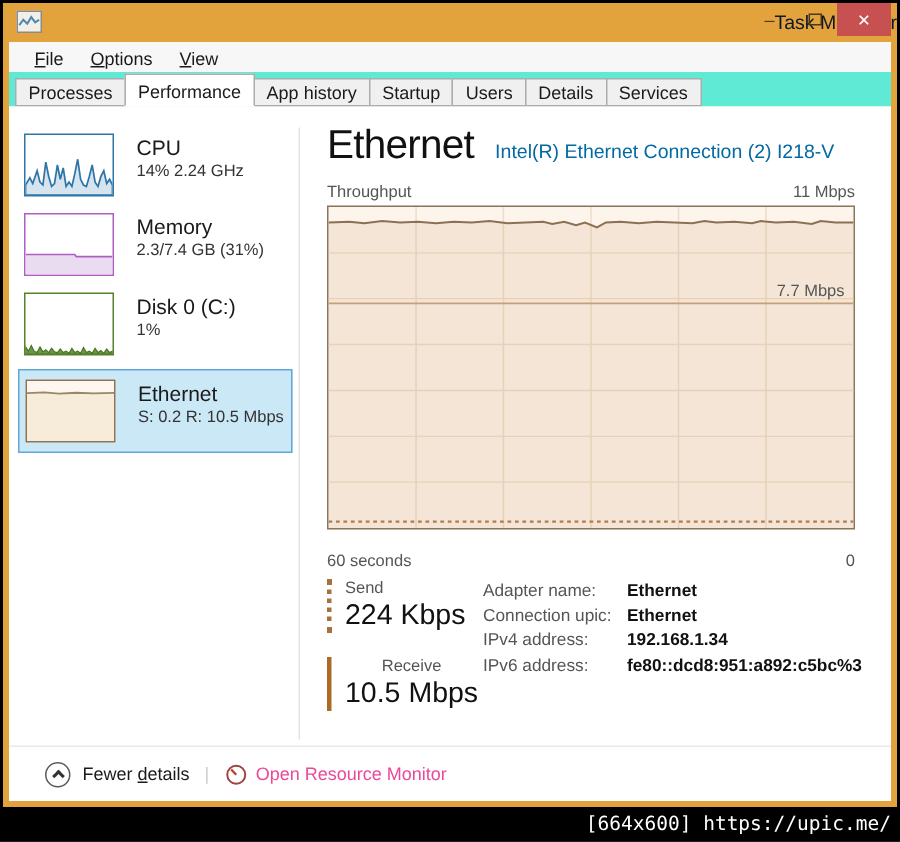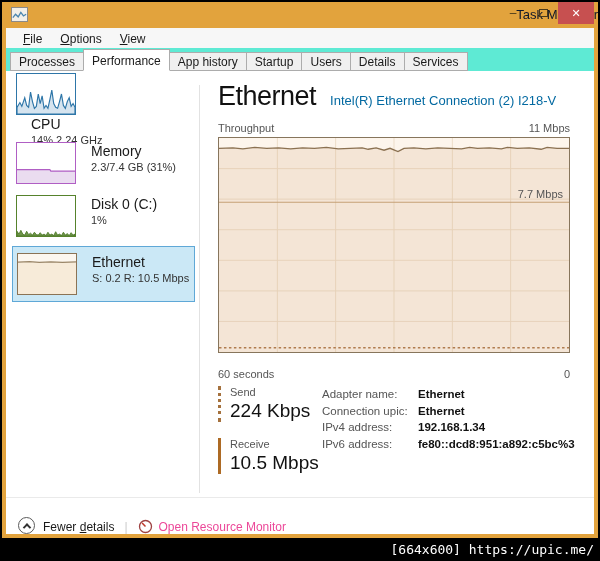--- a/index.html
+++ b/index.html
@@ -53,30 +53,30 @@
                   justify-content:space-between; font-size:11px; color:#555; }
   .graph { position:absolute; left:0; top:66px; width:352px; height:216px;
            border:1px solid #87755c; background:#fdf5ec; }
   .graph svg { display:block; width:100%; height:100%; }
   .scale-label { position:absolute; right:6px; top:50px; font-size:11px; color:#555; }
   .axis-labels { position:absolute; left:0; top:297px; width:352px; display:flex;
                  justify-content:space-between; font-size:11px; color:#555; }
   
   .stats { position:absolute; left:0; top:315px; width:358px; }
   .send-block { position:absolute; left:0; top:0; border-left:3px dotted #a5713d; padding-left:9px; }
-  .recv-block { position:absolute; left:0; top:52px; border-left:3px solid #ad6a24; padding-left:9px; }
+  .recv-block { position:absolute; left:0; top:52px; border-left:3px solid #ad6a24; padding-left:9px;text-align:center; }
   .stat-label { font-size:11px; color:#555; }
   .stat-value { font-size:19px; color:#111; margin-top:2px; white-space:nowrap; }
   .details { position:absolute; left:104px; top:0; font-size:11.5px; }
   .detail-row { display:flex; line-height:16.5px; }
   .detail-label { width:96px; color:#555; flex:none; }
   .detail-value { color:#111; font-weight:600; white-space:nowrap; }
   
   .bottombar { position:absolute; left:0; right:0; bottom:0; height:37px; border-top:1px solid #eaeaea;
-               display:flex; align-items:flex-end; padding-left:12px; font-size:12px; color:#1a1a1a; }
+               display:flex; align-items:center; padding-left:24px; font-size:12px; color:#1a1a1a; }
   .circle-btn { width:17px; height:17px; border:1px solid #5a5a5a; border-radius:50%; flex:none;
                 display:flex; align-items:center; justify-content:center; margin-right:8px; }
   .chev { width:6px; height:6px; border-left:2px solid #333; border-top:2px solid #333;
           transform:rotate(45deg) translate(1px,1px); }
   .foot-sep { color:#ccc; margin:0 10px; }
   .gauge-icon { width:15px; height:15px; margin-right:6px; flex:none; }
   .resmon-link { color:#ec4899; }
   
   .watermark { position:absolute; left:0; right:0; bottom:0; height:23px; background:#000;
                color:#fff; font-family:"DejaVu Sans Mono", monospace; font-size:13px;
@@ -117,21 +117,21 @@
       <span class="tab">App history</span>
       <span class="tab">Startup</span>
       <span class="tab">Users</span>
       <span class="tab">Details</span>
       <span class="tab">Services</span>
     </div>
 
     <div class="content">
       <div class="divider-v"></div>
 
-      <div class="side-item" style="top:0;flex-direction:column;">
+      <div class="side-item" style="top:16px;">
         <div class="thumb t-cpu">
           <svg viewBox="0 0 60 42" preserveAspectRatio="none">
             <path d="M0,42 L0,35 3,30 5,34 8,25 10,33 12,35 14,19 16,29 18,36 20,34 22,21 24,31 26,23 28,36 30,33 32,36 34,27 36,17 38,31 40,35 42,36 44,29 46,21 48,33 50,36 52,29 54,25 56,34 58,31 60,35 L60,42 Z" fill="rgba(70,130,180,0.22)" stroke="#2E76A8" stroke-width="1.2"></path>
           </svg>
         </div>
         <div class="side-text">
           <div class="side-name">CPU</div>
           <div class="side-detail">14%  2.24 GHz</div>
         </div>
       </div>

